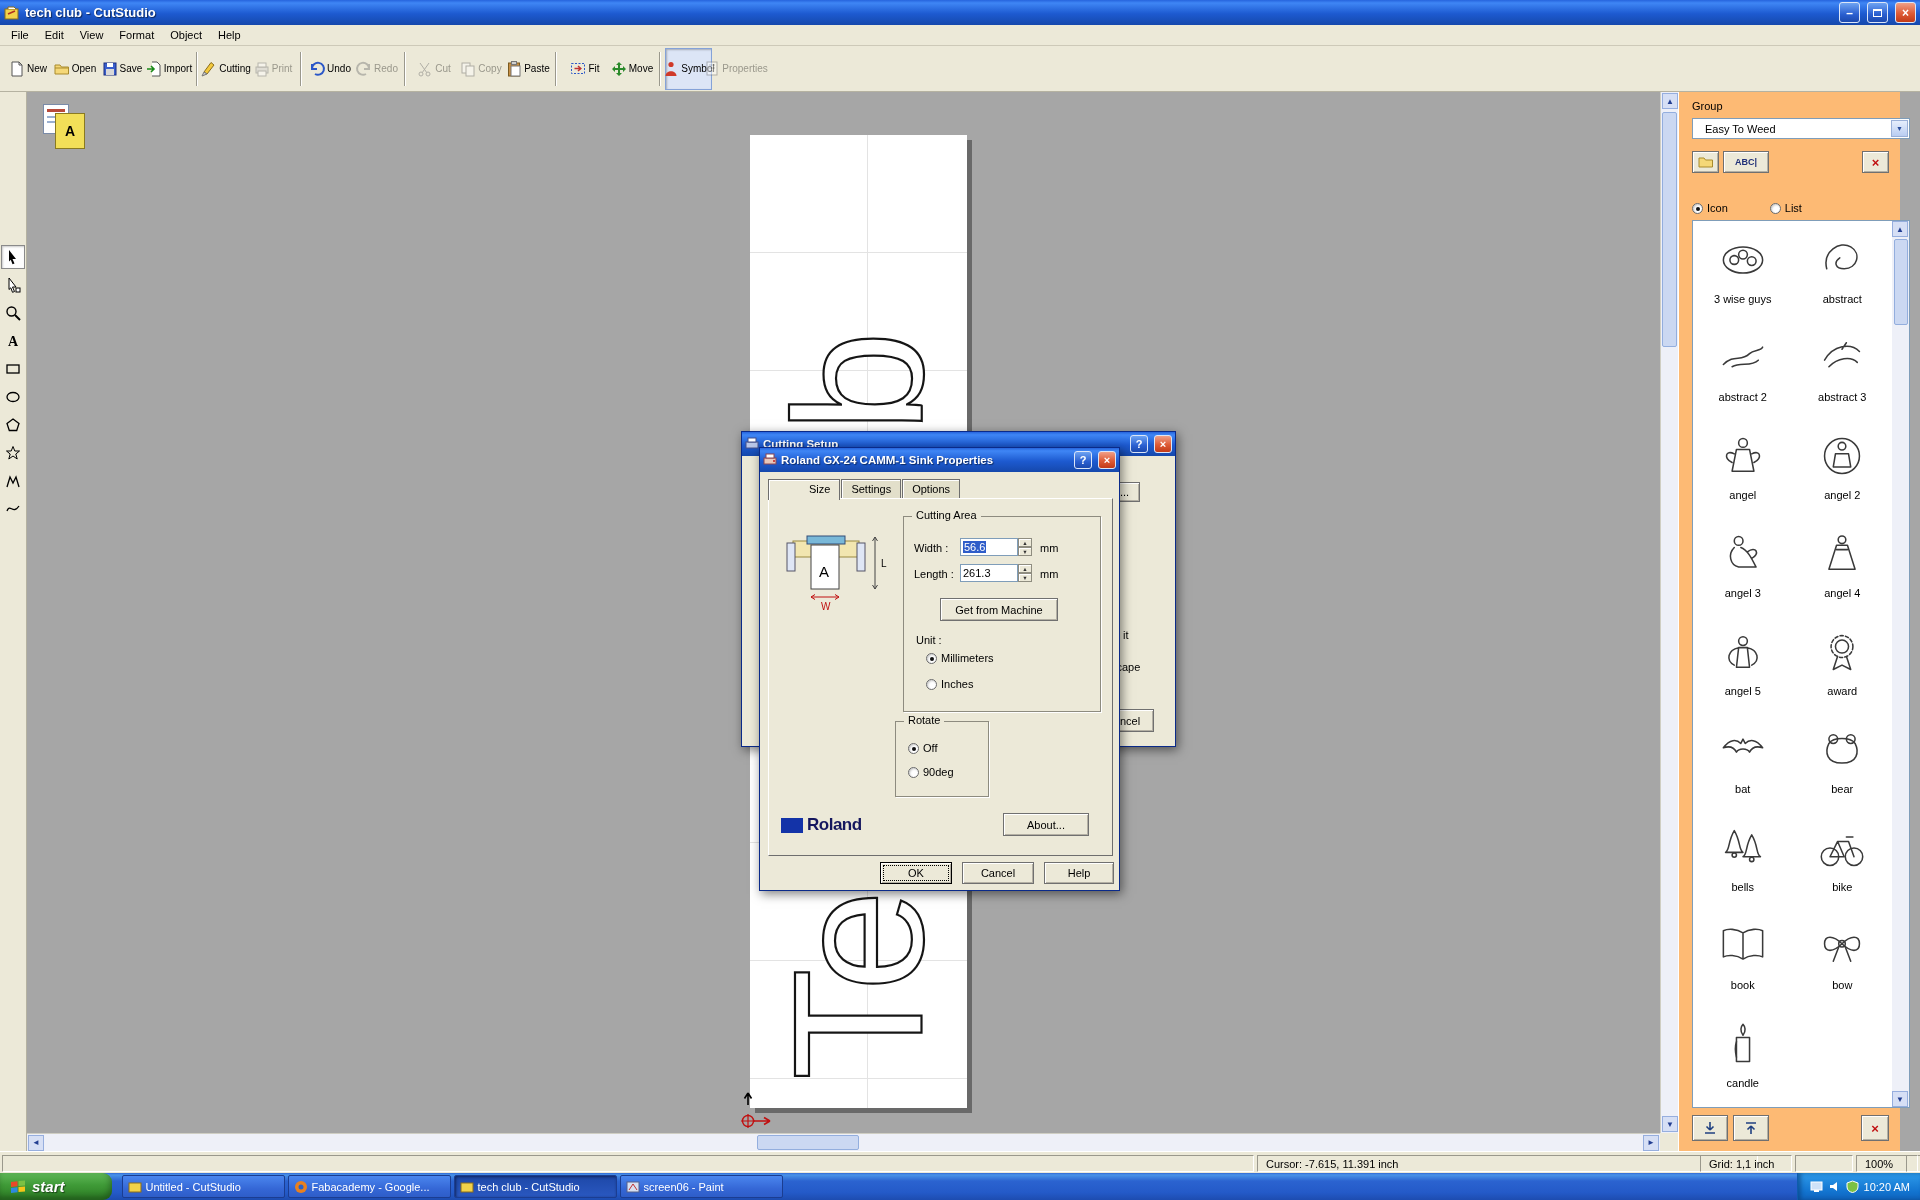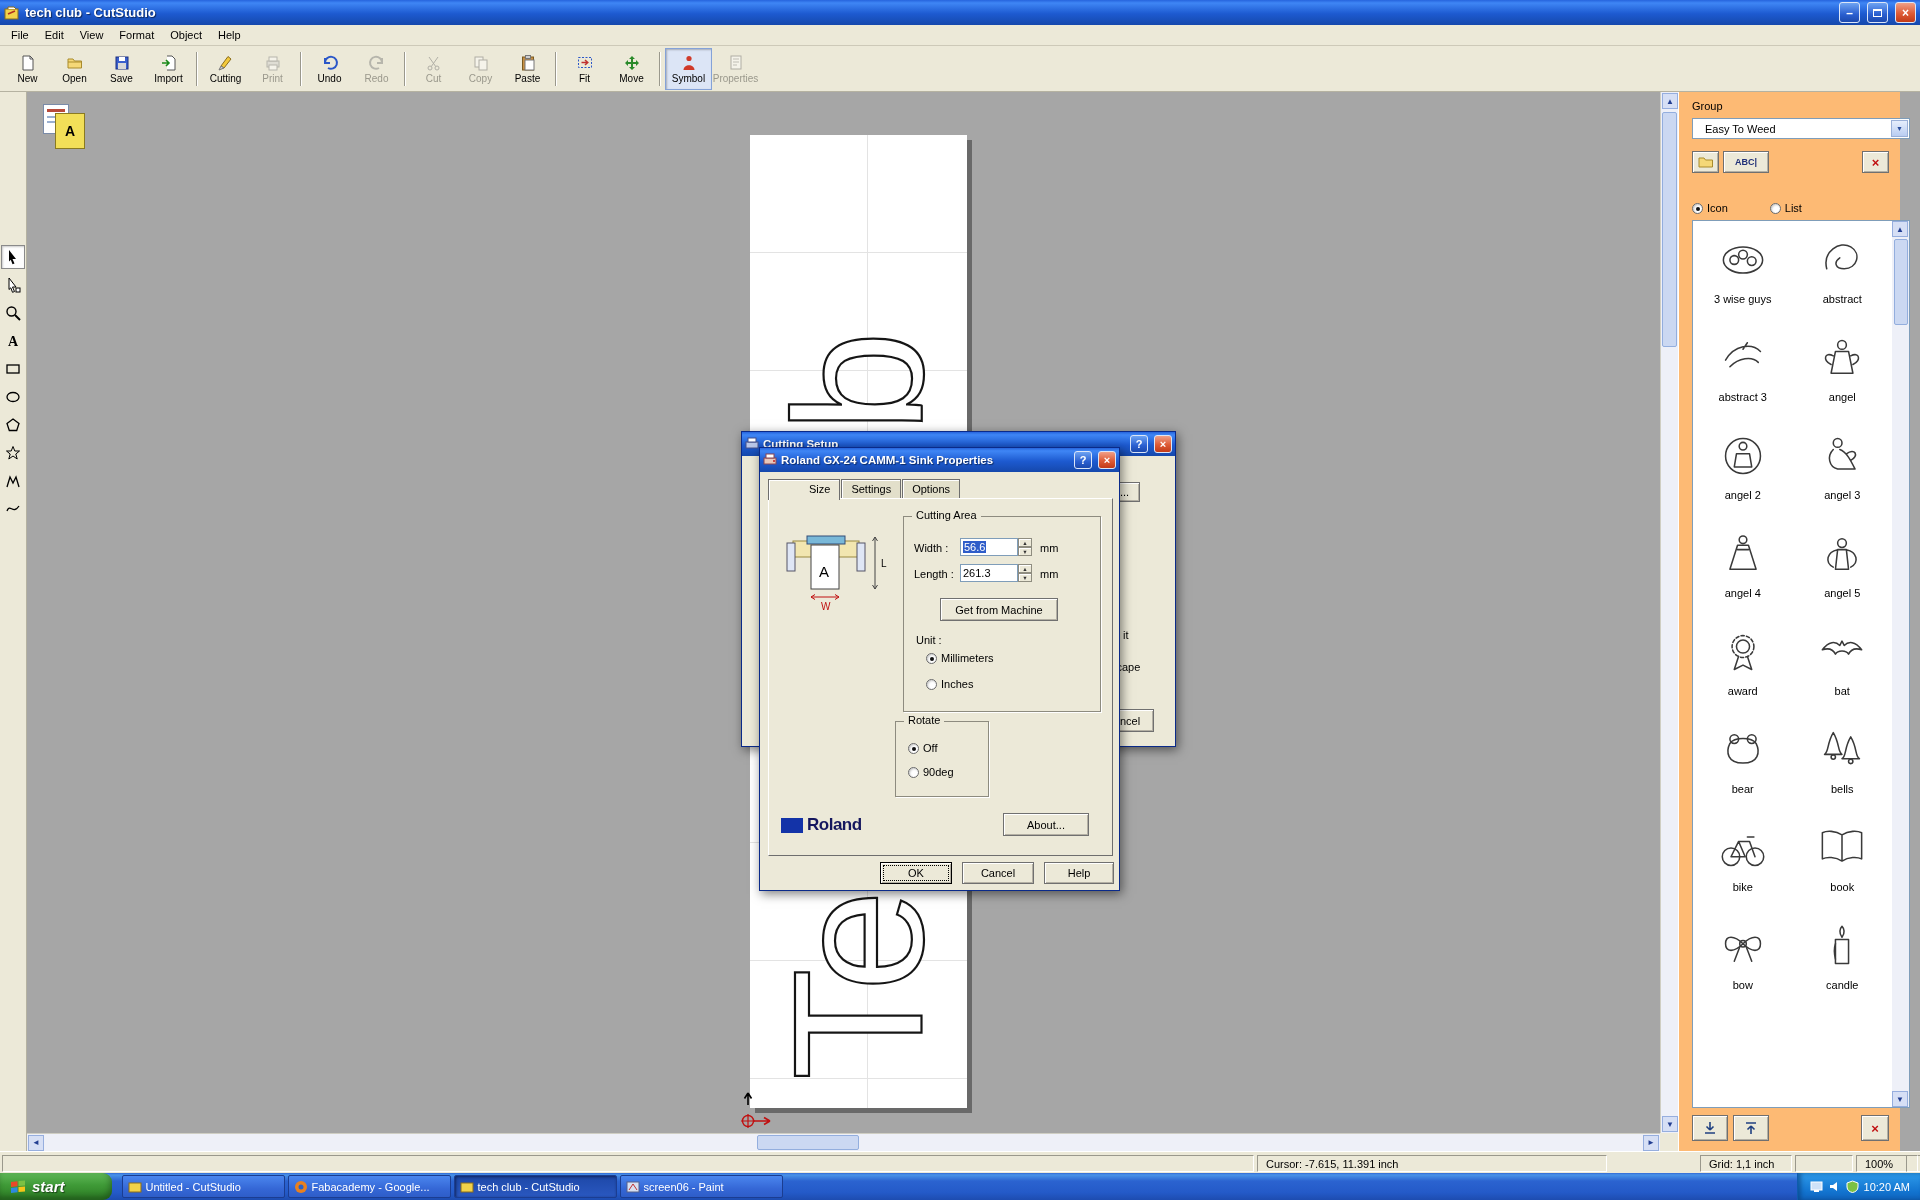--- a/index.html
+++ b/index.html
@@ -16,21 +16,21 @@
     background:linear-gradient(180deg,#6ea3f2,#2a5fd0 60%,#1c49ae);}
   .winbtn.close{background:linear-gradient(180deg,#f0a088,#de5b36 55%,#c23a17);}
   .maxglyph{width:9px;height:8px;border:1px solid #fff;border-top-width:2px;display:block;}
 
   .menubar{position:absolute;top:25px;left:0;right:0;height:21px;background:#ece9d8;
     border-bottom:1px solid #cdc9b8;display:flex;align-items:center;padding-left:3px;}
   .menu-item{padding:3px 8px;}
 
   .toolbar{position:absolute;top:46px;left:0;right:0;height:46px;background:#ece9d8;
     border-bottom:1px solid #b5b2a1;display:flex;align-items:center;padding-left:4px;}
-  .tbn{width:47px;height:42px;display:flex;flex-direction:column;align-items:center;justify-content:center;
+  .tbn{width:47px;height:42px;display:flex;flex-direction:row;align-items:center;justify-content:center;
     gap:1px;font-size:10px;border:1px solid transparent;}
   .tbn svg{display:block;}
   .tbn.pressed{background:#dce5f6;border:1px solid #84a2d8;box-shadow:inset 1px 1px 2px rgba(0,0,0,.25);}
   .tbn.disabled{color:#9a988c;}
   .tbn.disabled svg{filter:grayscale(1) opacity(.45);}
   .tsep{width:2px;height:34px;margin:0 4px;border-left:1px solid #9a988c;border-right:1px solid #fff;}
 
   .leftbar{position:absolute;top:92px;left:0;width:27px;bottom:49px;background:#ece9d8;
     border-right:1px solid #b5b2a1;display:flex;flex-direction:column;align-items:center;
     padding-top:153px;gap:4px;}
@@ -454,20 +454,28 @@
             <span class="thumb">
               <svg class="d" width="48" height="48" viewBox="0 0 44 44">
                 <path d="M8 30 C4 14 20 4 30 10 C40 16 36 30 24 30 C16 30 14 24 20 20"></path>
               </svg>
             </span>
             <span class="slabel">abstract</span>
           </div>
         <div class="cell">
             <span class="thumb">
               <svg class="d" width="48" height="48" viewBox="0 0 44 44">
+                <path d="M4 28 C14 18 20 26 28 18 C32 14 38 16 40 12 M12 30 C20 26 30 30 36 24"></path>
+              </svg>
+            </span>
+            <span class="slabel">abstract 2</span>
+          </div>
+        <div class="cell">
+            <span class="thumb">
+              <svg class="d" width="48" height="48" viewBox="0 0 44 44">
                 <path d="M6 24 C14 10 30 8 38 16 M10 30 C18 22 30 20 36 26 M22 14 l4 -6"></path>
               </svg>
             </span>
             <span class="slabel">abstract 3</span>
           </div>
         <div class="cell">
             <span class="thumb">
               <svg class="d" width="48" height="48" viewBox="0 0 44 44">
                 <circle cx="22" cy="10" r="4"></circle>
                 <path d="M16 16 L12 36 H32 L28 16 Z M14 20 C6 16 4 24 12 28 M30 20 C38 16 40 24 32 28"></path>
@@ -701,21 +709,21 @@
       <span class="pbtn" style="position:absolute;left:234px;top:314px;width:86px;height:23px;">About...</span>
     </div>
 
     <span class="pbtn default" style="position:absolute;left:120px;top:414px;width:72px;height:22px;">OK</span>
     <span class="pbtn" style="position:absolute;left:202px;top:414px;width:72px;height:22px;">Cancel</span>
     <span class="pbtn" style="position:absolute;left:284px;top:414px;width:70px;height:22px;">Help</span>
   </div>
 
   <div class="statusbar">
     <span class="sp" style="left:2px;width:1252px;"></span>
-    <span class="sp" style="left:1257px;width:350px;">
+    <span class="sp" style="left:1257px;width:501px;">
         <span>Cursor: -7.615, 11.391 inch</span>
       </span>
     <span class="sp" style="left:1700px;width:92px;">
         <span>Grid: 1,1 inch</span>
       </span>
     <span class="sp" style="left:1795px;width:58px;"></span>
     <span class="sp" style="left:1856px;width:66px;">
         <span>100%</span>
       </span>
     <span class="sp" style="left:1906px;width:12px;padding:0;"></span>

